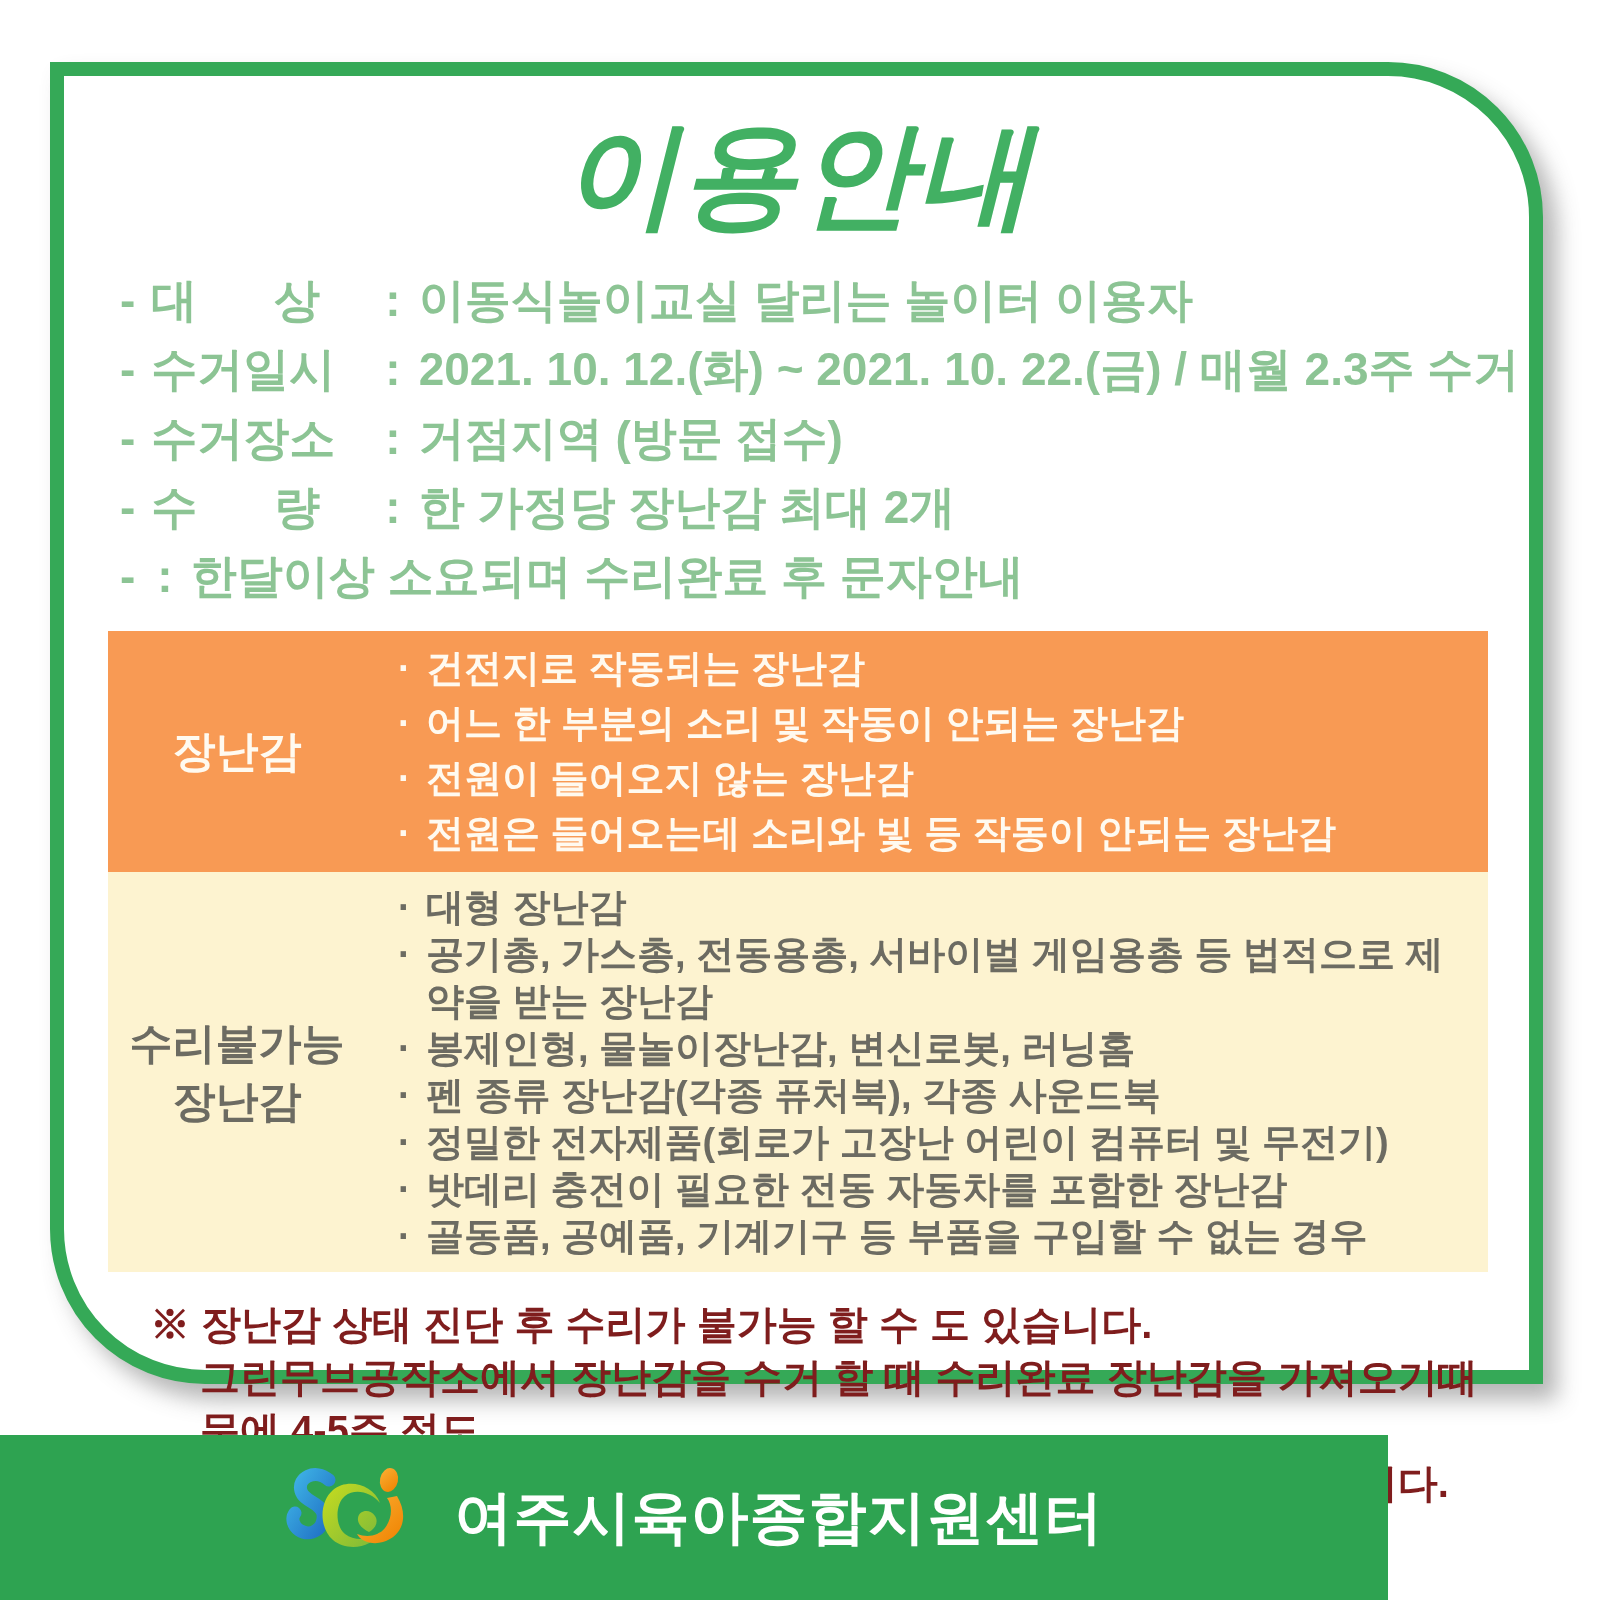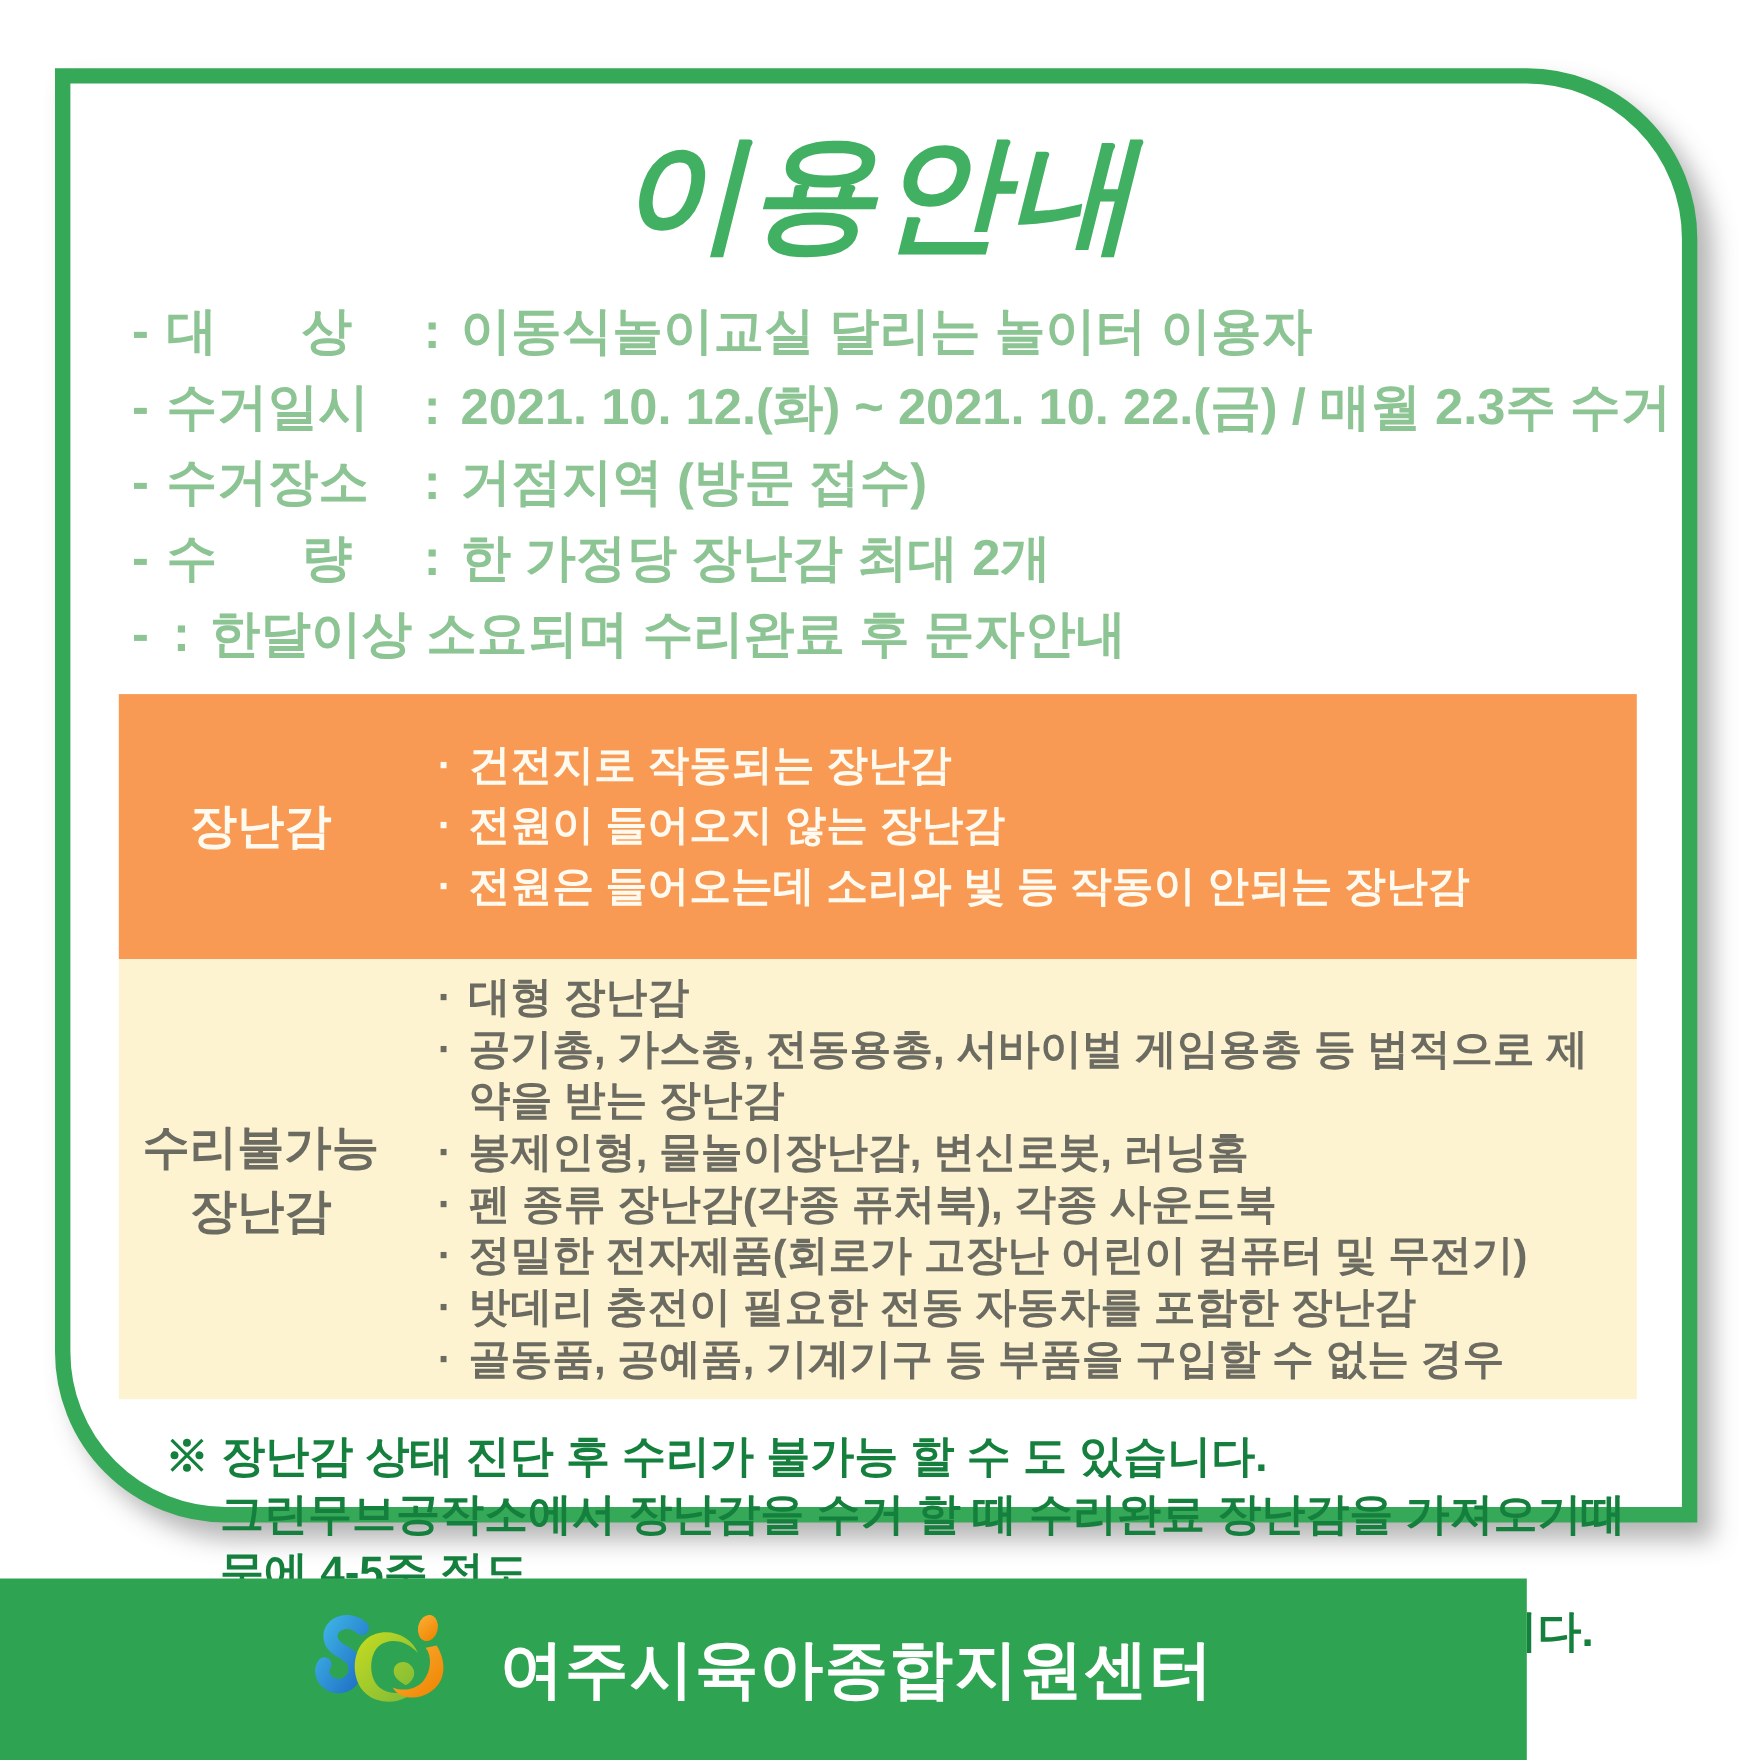--- a/index.html
+++ b/index.html
@@ -41,21 +41,21 @@
   .t-row.orange .t-label{color:#fffaf0;}
   .t-row.yellow .t-label{color:#6c6b62;}
   .t-bullets{list-style:none;margin:0;padding:0 10px 0 28px;flex:1;}
   .t-bullets li{
     position:relative;padding-left:32px;font-size:38px;font-weight:600;
   }
   .t-row.orange .t-bullets li{line-height:55px;}
   .t-row.yellow .t-bullets li{line-height:47px;}
   .t-bullets li::before{content:"·";position:absolute;left:4px;font-weight:800;}
   
-  .note{margin:26px 0 0 42px;color:#15803d;font-weight:600;}
+  .note{margin:26px 0 0 42px;color:#7f1d1d;font-weight:600;}
   .note p{margin:0;font-size:40px;line-height:53px;}
   .note p.indent{padding-left:50px;}
   
   .footer{
     position:absolute;left:0;top:1435px;width:1388px;height:165px;background:#2ea351;
     display:flex;align-items:center;justify-content:center;gap:30px;
   }
   .footer .org{color:#ffffff;font-size:58px;font-weight:600;letter-spacing:1px;}
   .logo-wrap{width:140px;height:120px;display:block;}
 </style>
@@ -99,20 +99,21 @@
       </div>
     </div>
 
     <div class="repair-table">
       <div class="t-row orange">
         <div class="t-label">
           <div>장난감</div>
         </div>
         <ul class="t-bullets">
           <li>건전지로 작동되는 장난감</li>
+          <li>어느 한 부분의 소리 및 작동이 안되는 장난감</li>
           <li>전원이 들어오지 않는 장난감</li>
           <li>전원은 들어오는데 소리와 빛 등 작동이 안되는 장난감</li>
         </ul>
       </div>
       <div class="t-row yellow">
         <div class="t-label">
           <div>수리불가능</div>
           <div>장난감</div>
         </div>
         <ul class="t-bullets">

